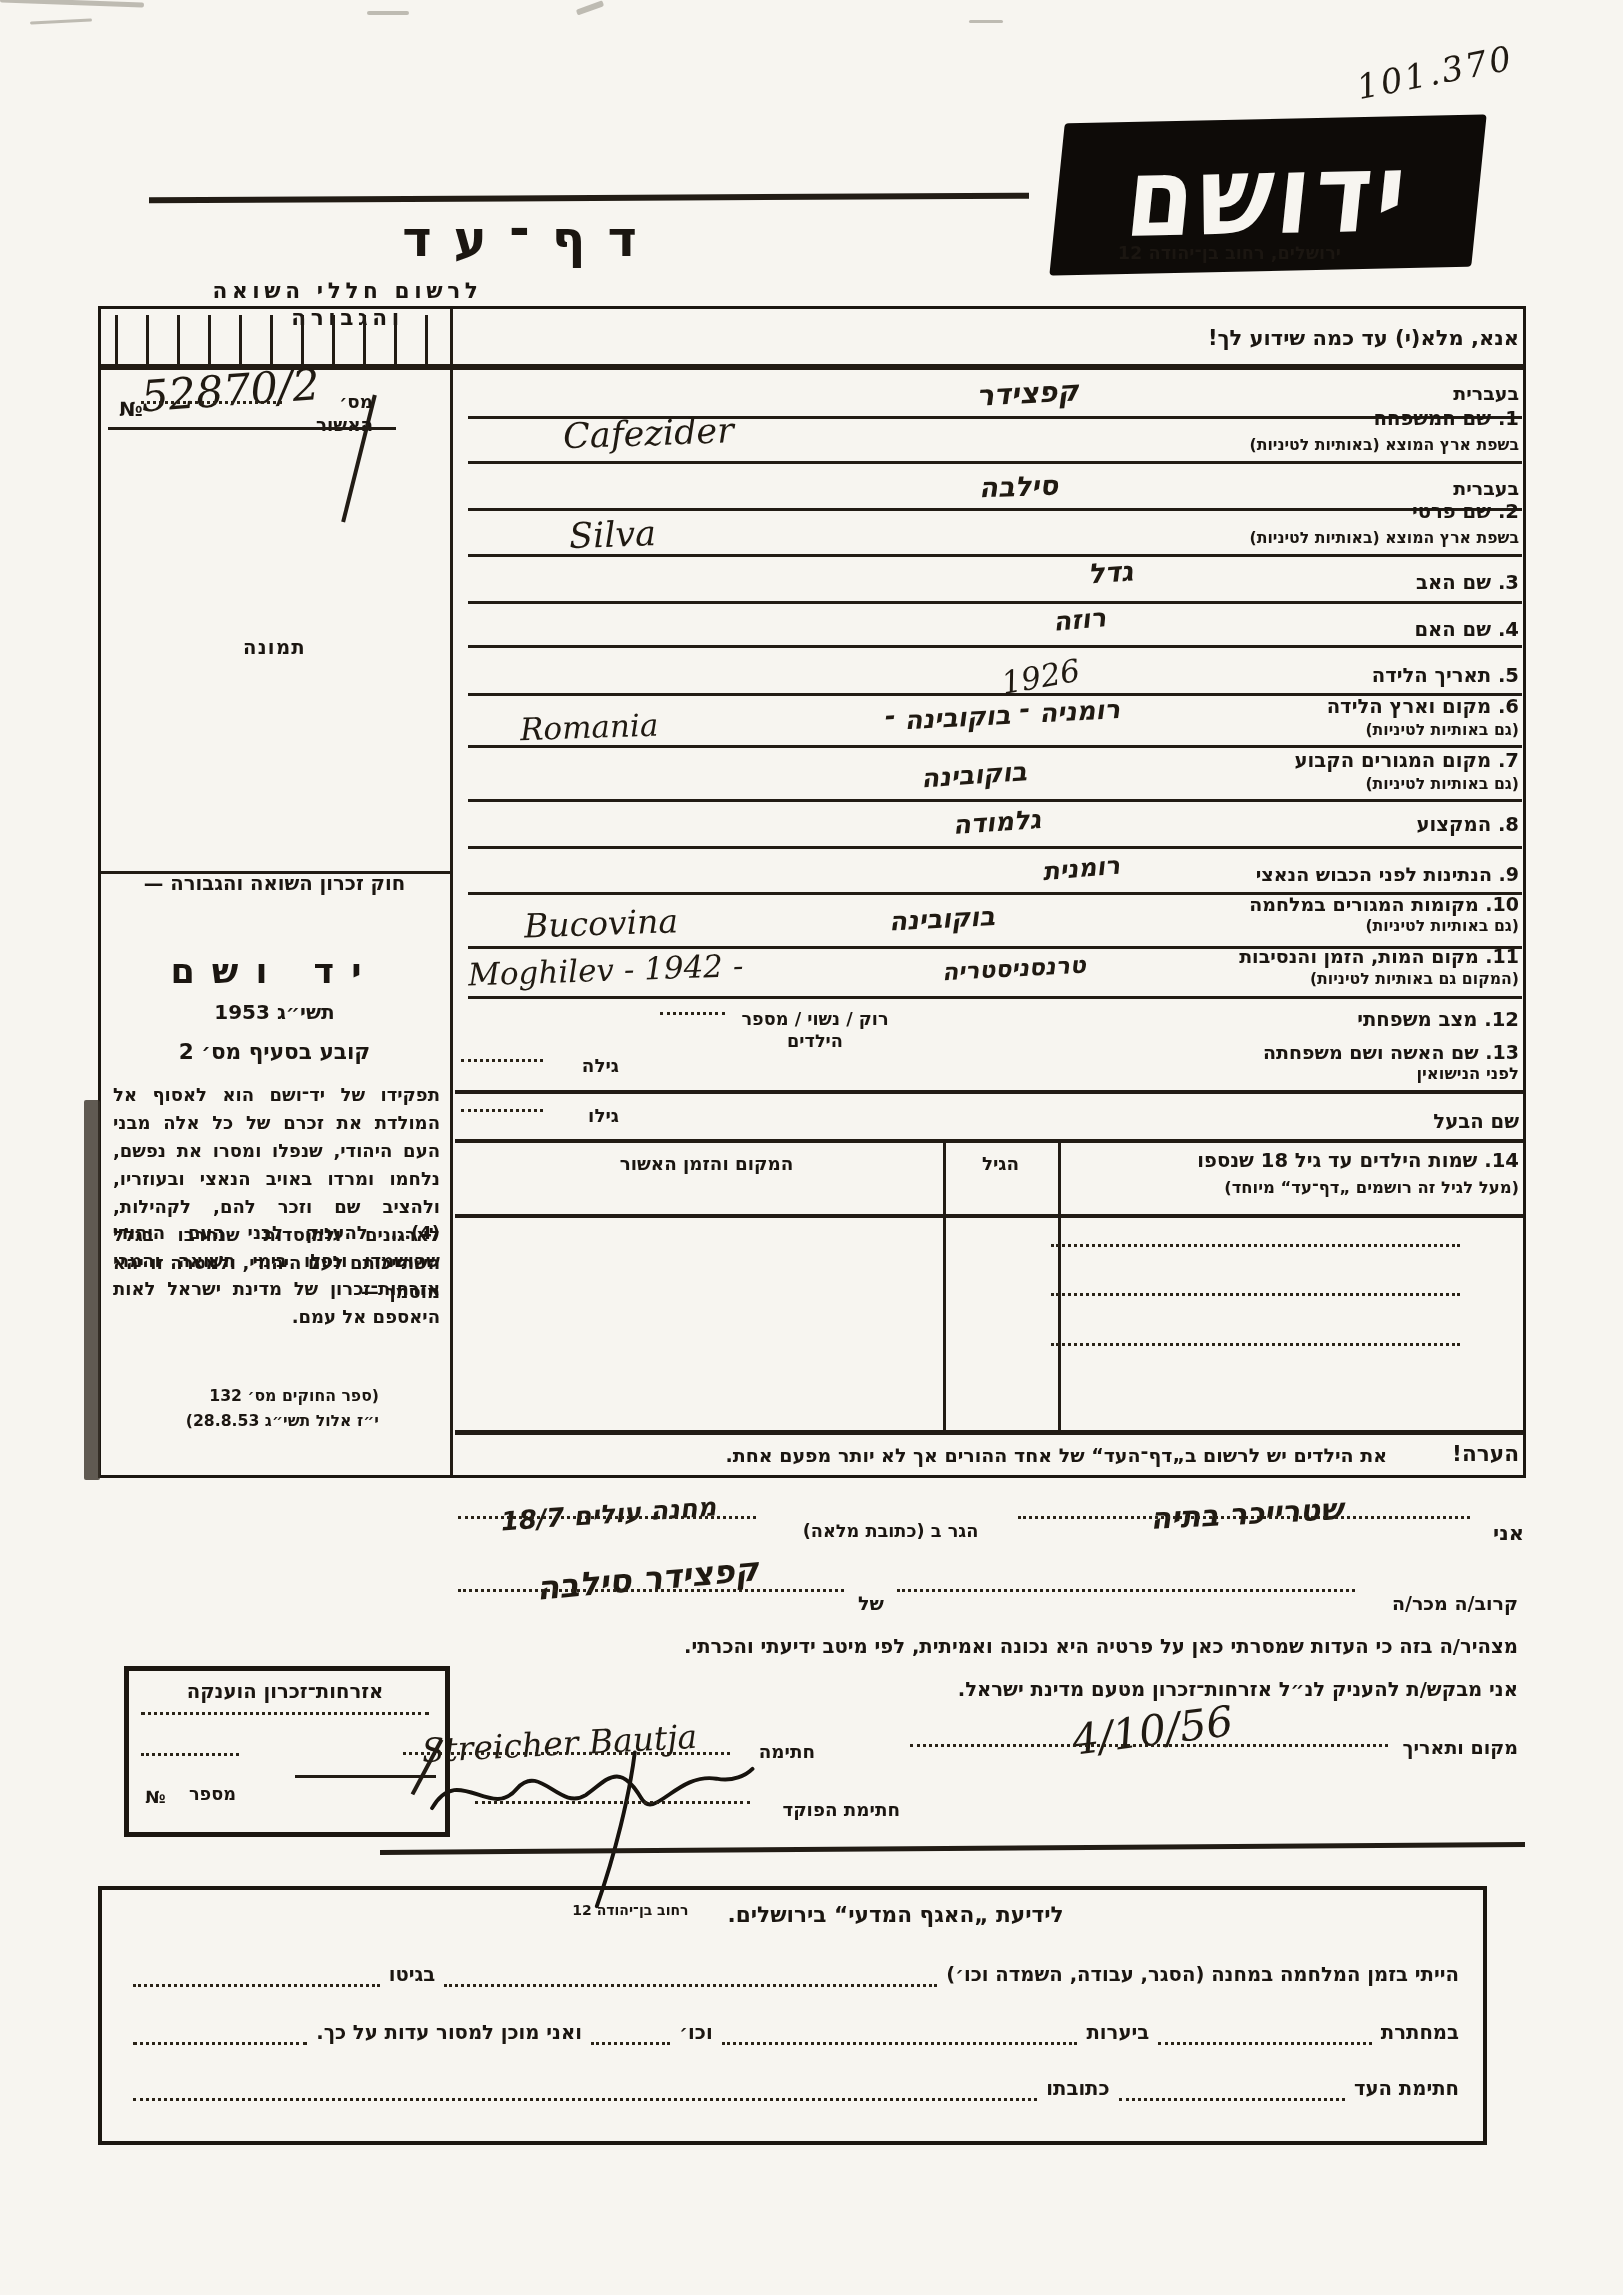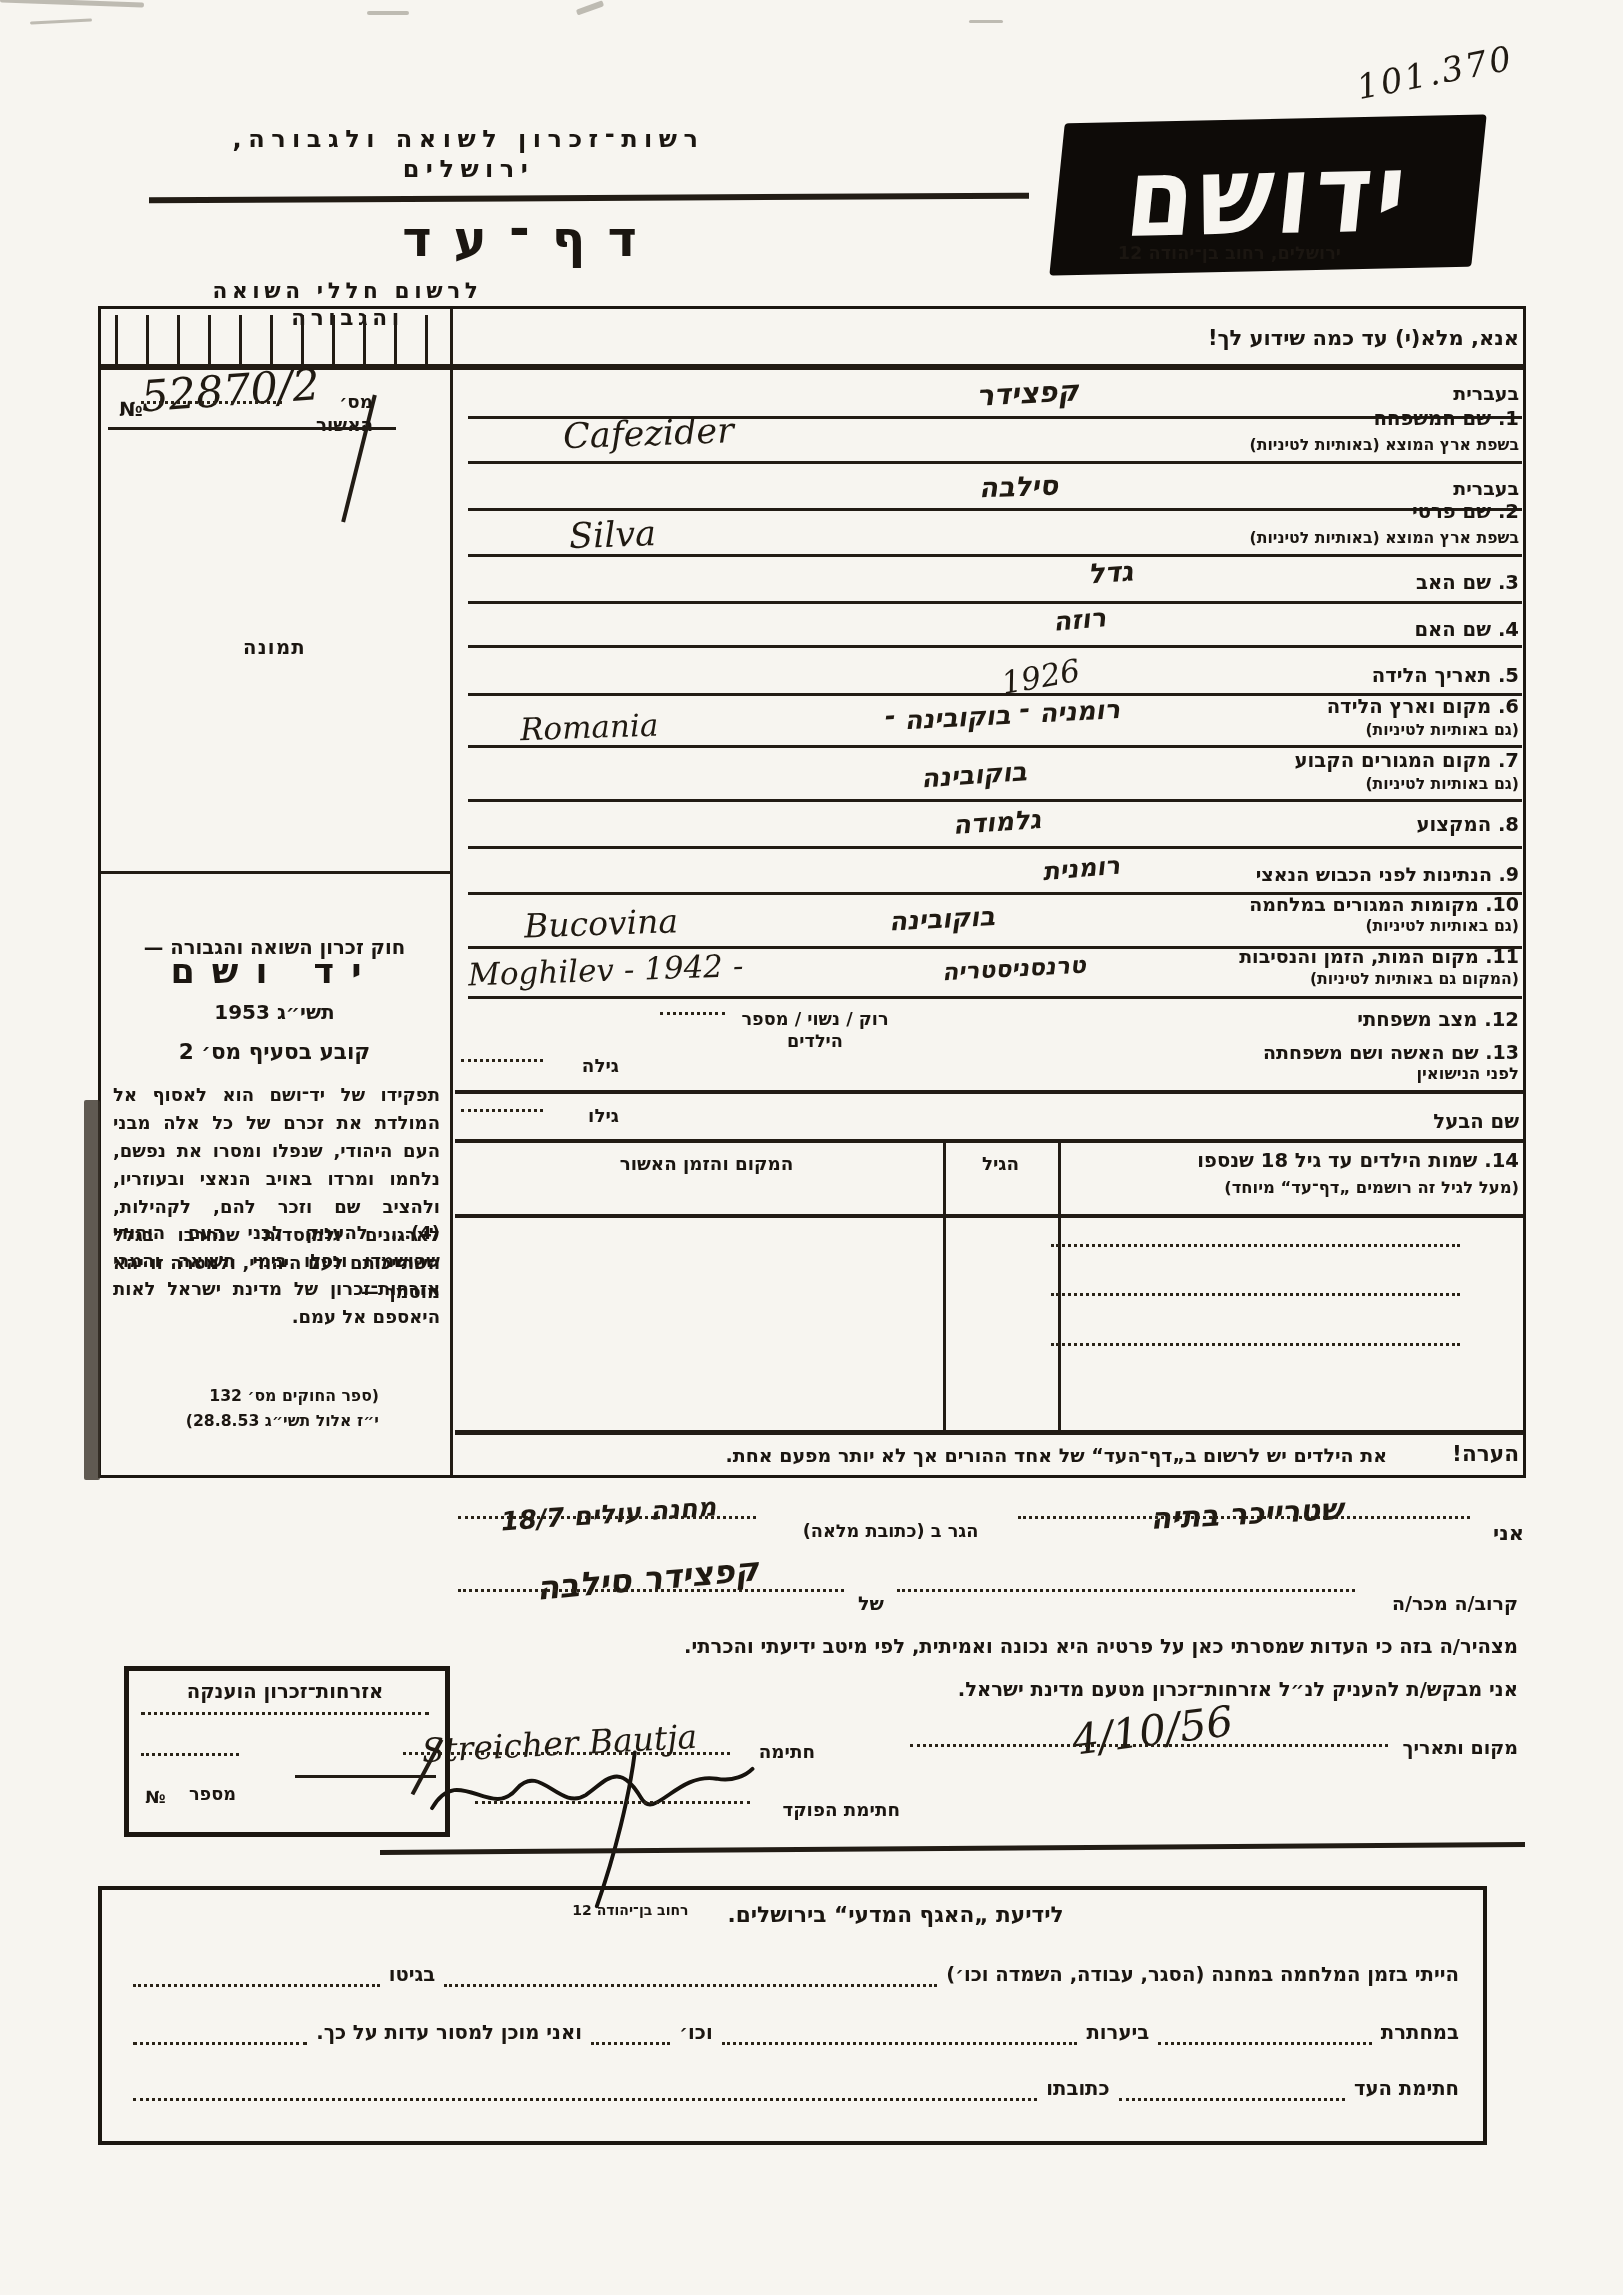--- a/index.html
+++ b/index.html
@@ -26,21 +26,20 @@
 <div id="page">
 
   <div class="speck" style="left:0;top:10;width:144px;height:4.6px;transform:rotate(2deg);"></div>
   <div class="speck" style="left:29.5px;top:19.6px;width:62px;height:3.3px;transform:rotate(-3deg);"></div>
   <div class="speck" style="left:367px;top:10.5px;width:42px;height:4.6px;"></div>
   <div class="speck" style="left:576px;top:5.2px;width:27.5px;height:5.9px;transform:rotate(-20deg);"></div>
   <div class="speck" style="left:969px;top:19.6px;width:34px;height:3.3px;"></div>
 
   <div class="abs hwl" style="left:1355px;top:45px;width:236px;font-size:34px;transform:rotate(-11deg);letter-spacing:2.6px;">101.370</div>
 
-  <div class="abs print rtl ctr" style="left:164px;top:124px;width:609px;font-size:24px;letter-spacing:6.5px;">רשות־זכרון לשואה ולגבורה, ירושלים</div>
   <div class="rule" style="left:149px;top:195px;width:880px;height:5.9px;transform:rotate(-0.3deg);"></div>
   <div class="abs print rtl ctr" style="left:334px;top:208px;width:393px;font-size:50px;letter-spacing:22px;">דף־עד</div>
   <div class="abs print rtl ctr" style="left:151px;top:278px;width:393px;font-size:21.6px;letter-spacing:4.6px;">לרשום חללי השואה והגבורה</div>
 
   <div class="abs" style="left:1057px;top:119px;width:422px;height:152px;background:#0e0b08;transform:rotate(-1.2deg) skewX(-7deg);
               display:flex;align-items:center;justify-content:center;border-radius:3.9px;">
     <span class="rtl" style="color:#f7f5f0;font-weight:900;font-size:98px;letter-spacing:3.9px;transform:scaleY(1.12);font-family:'DejaVu Sans',sans-serif;">ידושם</span>
   </div>
   <div class="abs print rtl" style="left:1066px;top:242px;width:275px;font-size:17.7px;">ירושלים, רחוב בן־יהודה 12</div>
 
@@ -55,21 +54,21 @@
   <div class="abs hwl" style="left:141px;top:364px;width:216px;font-size:43px;transform:rotate(-4deg);">52870/2</div>
   <div class="rule" style="left:357px;top:393px;width:3.9px;height:131px;transform:rotate(14deg);"></div>
   <div class="dot" style="left:141px;top:401px;width:141px;"></div>
   <div class="abs print rtl" style="left:281px;top:391px;width:92px;font-size:18.3px;">מס׳ האשור</div>
   <div class="rule" style="left:108px;top:427px;width:288px;height:2.6px;"></div>
 
   <div class="abs print rtl ctr" style="left:98px;top:636px;width:353px;font-size:19.6px;letter-spacing:1.3px;">תמונה</div>
   <div class="rule" style="left:101px;top:871px;width:350px;height:2.6px;"></div>
 
   <div class="speck" style="left:84px;top:1100px;width:15.7px;height:380px;background:#3a332a;opacity:.8;"></div>
-  <div class="abs print rtl ctr" style="left:111px;top:936px;width:327px;font-size:19.6px;">חוק זכרון השואה והגבורה —</div>
+  <div class="abs print rtl ctr" style="left:111px;top:872px;width:327px;font-size:19.6px;">חוק זכרון השואה והגבורה —</div>
   <div class="abs print rtl ctr" style="left:111px;top:950px;width:327px;font-size:35px;letter-spacing:17px;">יד ושם</div>
   <div class="abs print rtl ctr" style="left:111px;top:1000px;width:327px;font-size:20px;">תשי״ג 1953</div>
   <div class="abs print rtl ctr" style="left:111px;top:1039px;width:327px;font-size:21.6px;">קובע בסעיף מס׳ 2</div>
   <div class="abs print rtl" style="left:113px;top:1081px;width:327px;font-size:18px;line-height:1.56;text-align:justify;">תפקידו של יד־ושם הוא לאסוף אל המולדת את זכרם של כל אלה מבני העם היהודי, שנפלו ומסרו את נפשם, נלחמו ומרדו באויב הנאצי ובעוזריו, ולהציב שם וזכר להם, לקהילות, לארגונים ולמוסדות שנחרבו בגלל השתייכותם לעם היהודי, ולמטרה זו יהא מוסמך —</div>
   <div class="abs print rtl" style="left:113px;top:1219px;width:327px;font-size:18px;line-height:1.56;text-align:justify;">(4)... להעניק לבני העם היהודי שהושמדו ונפלו בימי השואה והמרי אזרחות־זכרון של מדינת ישראל לאות היאספם אל עמם.</div>
   <div class="abs print rtl" style="left:117px;top:1386px;width:262px;font-size:15.7px;">(ספר החוקים מס׳ 132</div>
   <div class="abs print rtl" style="left:117px;top:1411px;width:262px;font-size:15.7px;">י״ז אלול תשי״ג 28.8.53)</div>
 
   <div class="abs print rtl rgt" style="left:1100px;top:325px;width:419px;font-size:21px;">אנא, מלא(י) עד כמה שידוע לך!</div>
 

